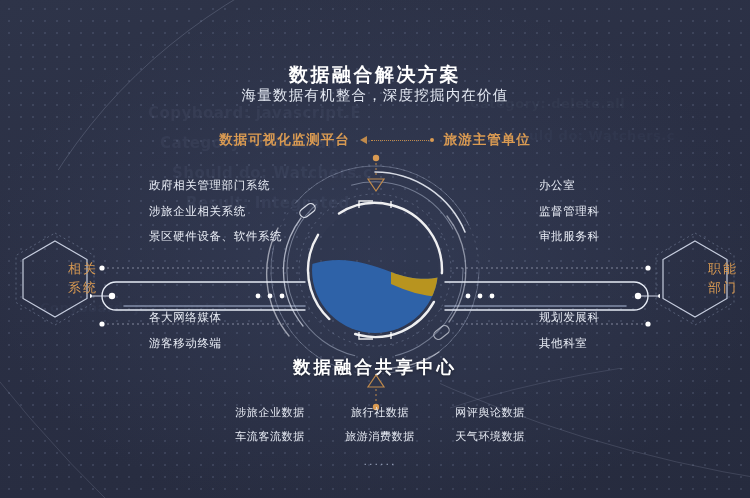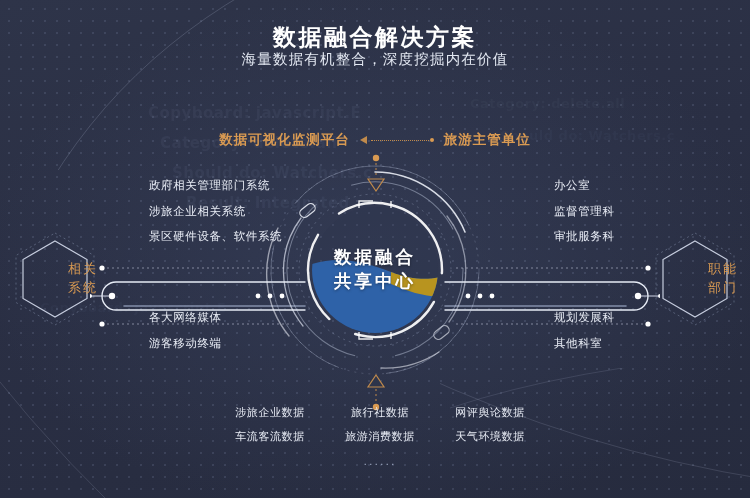--- a/index.html
+++ b/index.html
@@ -58,25 +58,26 @@
   
   .header {
     position: absolute;
     top: 24px;
     left: 0;
     width: 750px;
     text-align: center;
     z-index: 6;
   }
   .title {
-    font-size: 23px;
+    font-size: 19px;
     font-weight: 700;
     color: #ffffff;
     letter-spacing: 2.5px;
     line-height: 1.15;
+    margin-top: 40px;
   }
   .subtitle {
     font-size: 14.5px;
     color: #e3e8f2;
     letter-spacing: 1.2px;
     font-weight: 400;
   }
 
   
   .toprow {
@@ -142,23 +143,23 @@
   }
   .center-svg { position: absolute; left: 0; top: 0; }
 
   .center-text {
     position: absolute;
     left: 0;
     top: 0;
     width: 268px;
     height: 220px;
     display: flex;
-    flex-direction: column;
+    flex-direction: row;
     justify-content: center;
-    align-items: center;
+    align-items: flex-end;
     z-index: 3;
     pointer-events: none;
   }
   .center-text .l1, .center-text .l2 {
     font-size: 17.5px;
     font-weight: 700;
     color: #ffffff;
     letter-spacing: 3px;
     line-height: 1.35;
     text-shadow: 0 1px 3px rgba(0,0,0,0.4);
@@ -199,21 +200,21 @@
   }
   .list .item {
     font-size: 11.5px;
     color: #e8ecf5;
     letter-spacing: 0.6px;
     line-height: 1;
     margin-bottom: 14px;
     white-space: nowrap;
   }
   .list.left  { left: 107px; text-align: left; }
-  .list.right { left: 512px; text-align: left; }
+  .list.right { left: 497px; text-align: left; }
   .list.ltop  { top: 180px; }
   .list.lbot  { top: 312px; }
   .list.rtop  { top: 180px; }
   .list.rbot  { top: 312px; }
 
   
   .bottom-grid {
     position: absolute;
     left: 225px;
     top: 407px;

